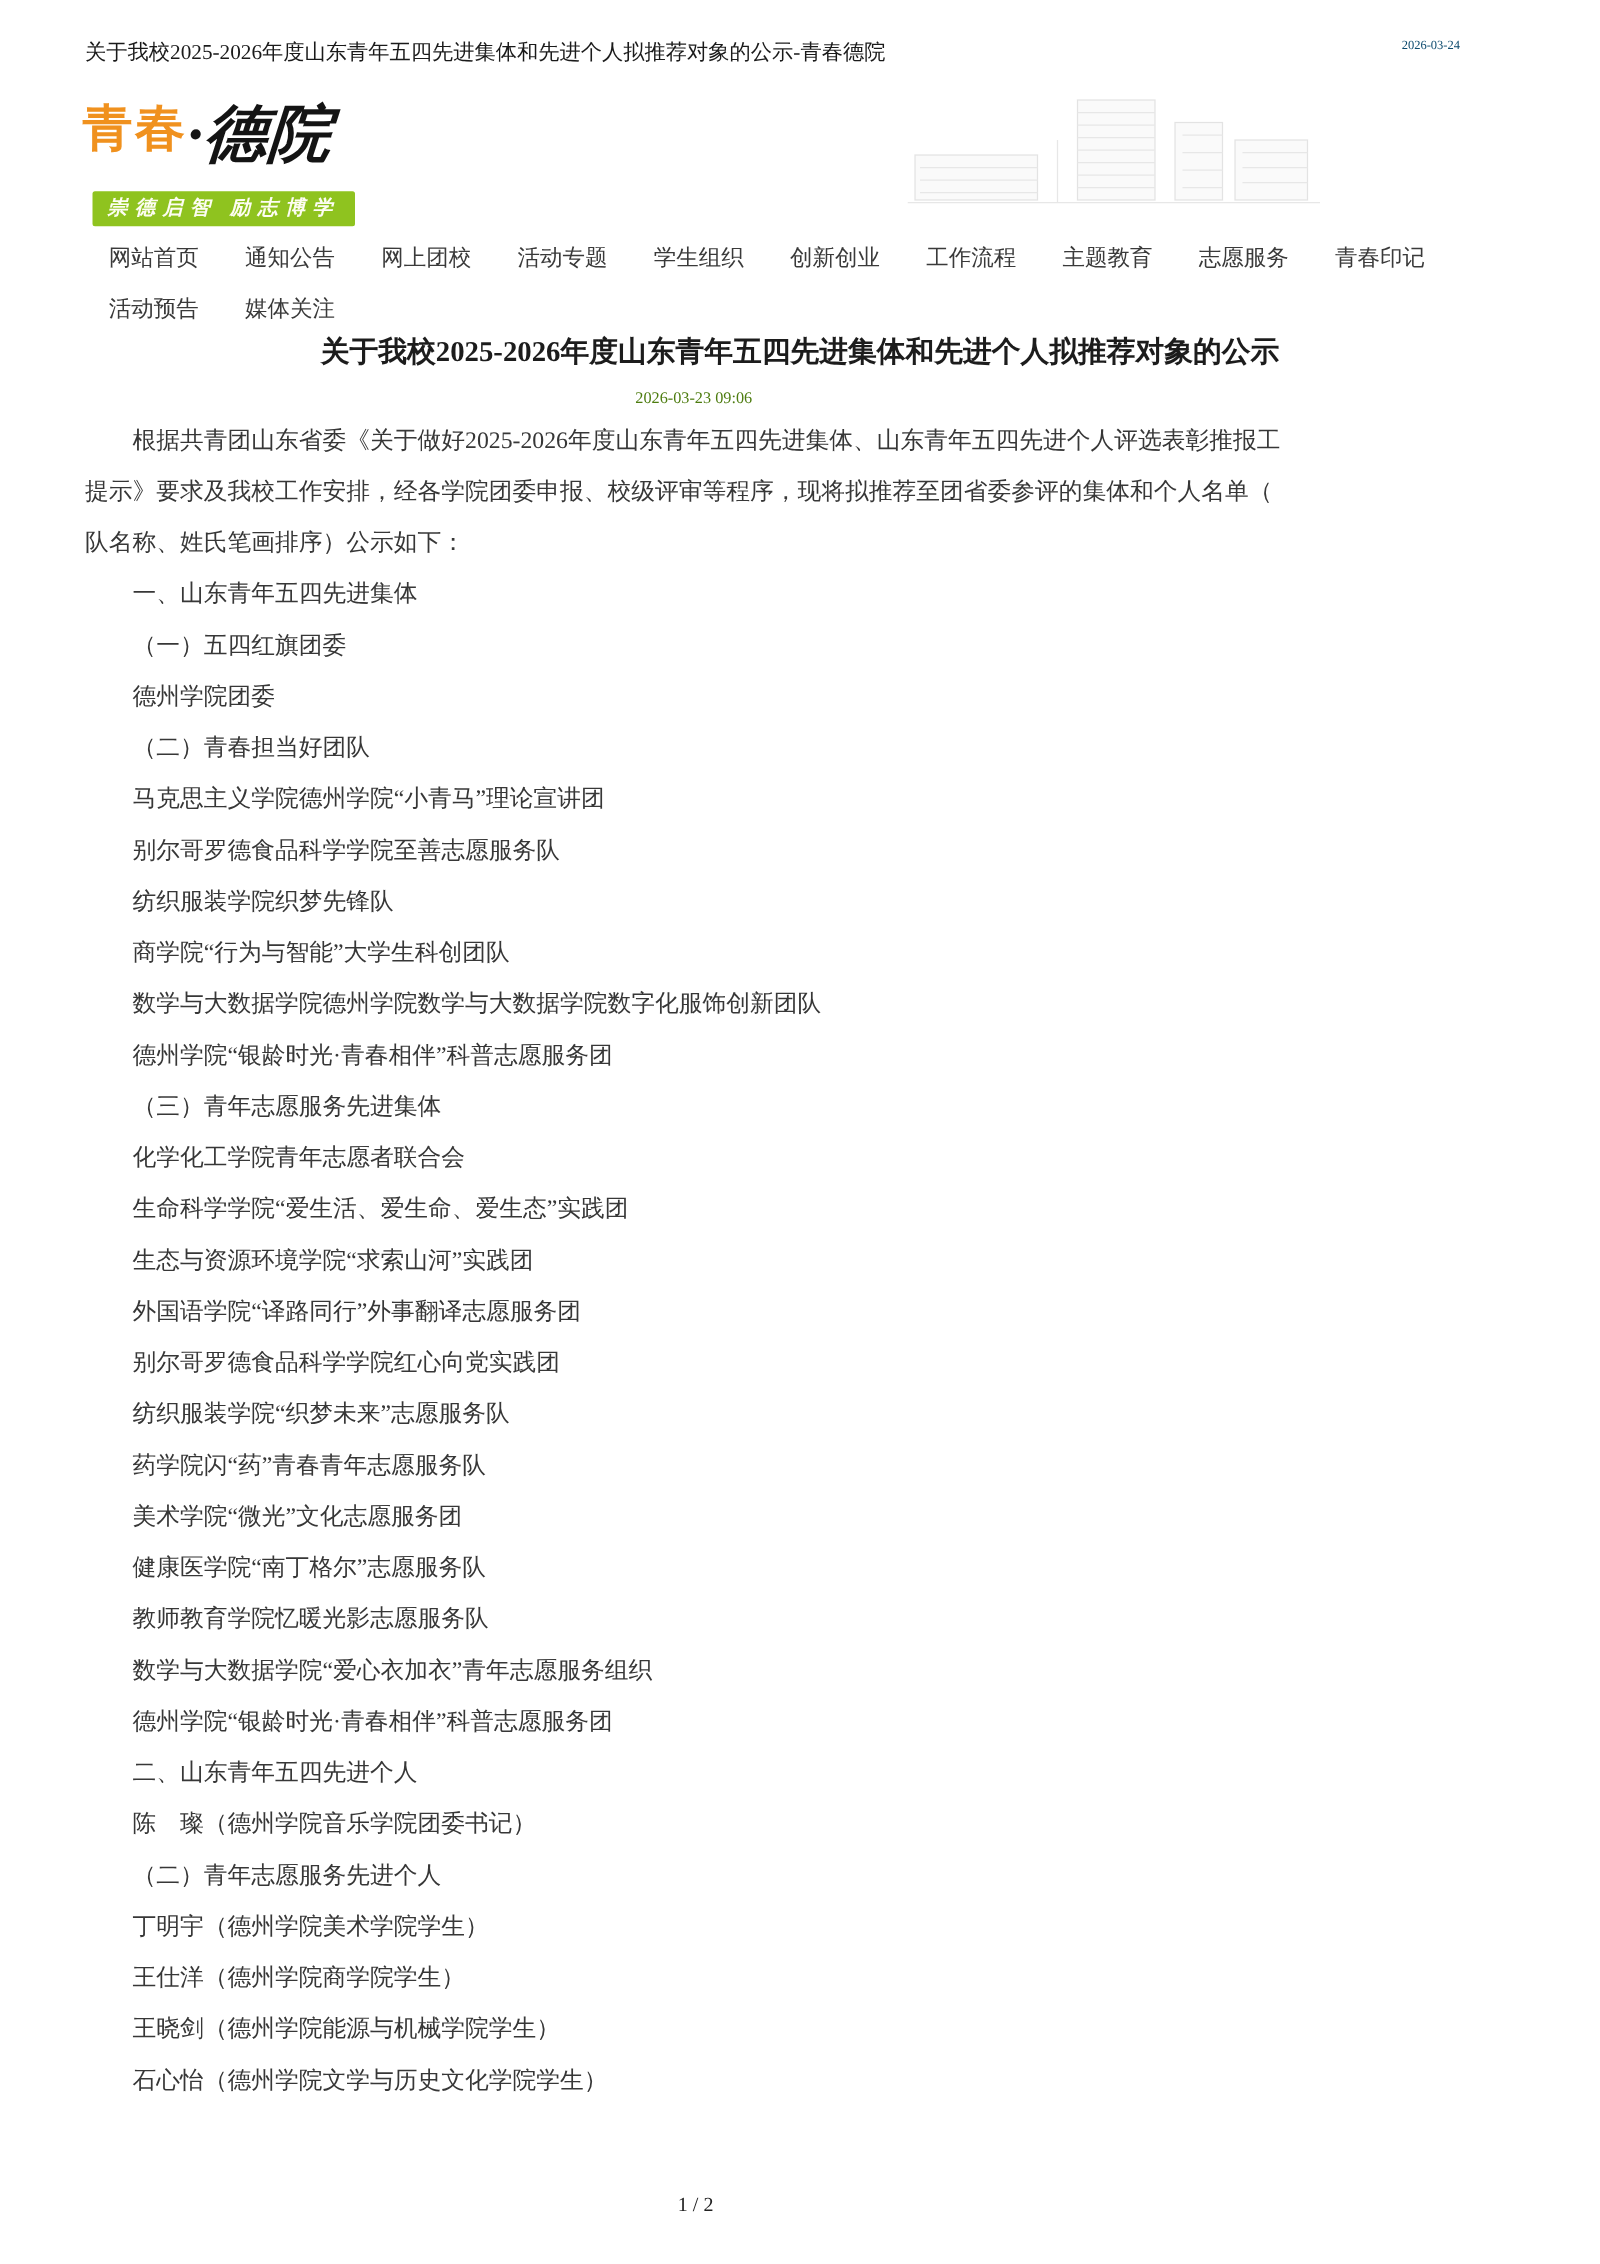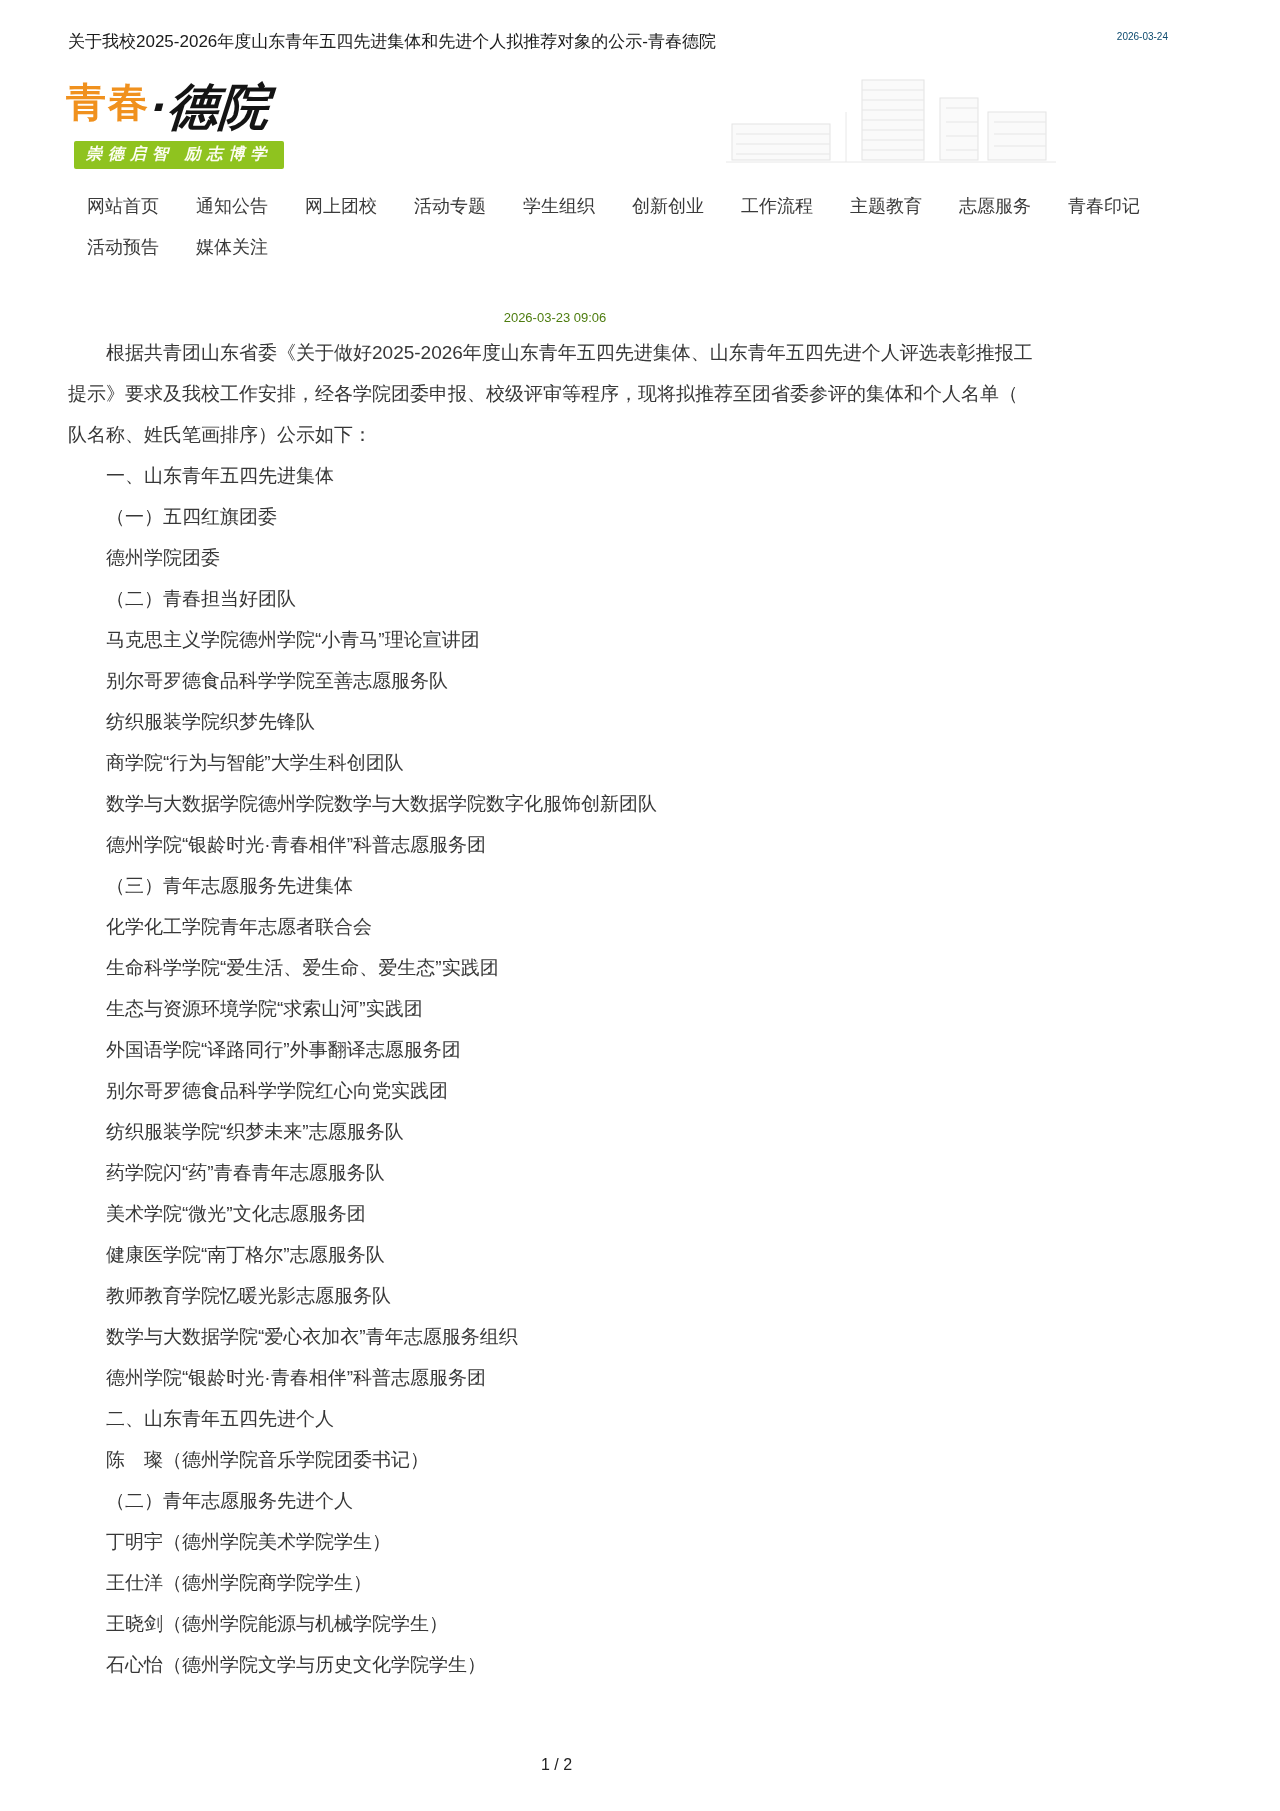--- a/index.html
+++ b/index.html
@@ -1,29 +1,29 @@
 <!DOCTYPE html>
 <html><head>
 <meta charset="utf-8">
 <style>
   html,body{margin:0;padding:0;background:#ffffff;}
   .page{position:relative;width:1256px;height:1811px;background:#fff;overflow:hidden;
-        font-family:Liberation Sans, sans-serif;color:#333;border-radius:24px;}
+        font-family:Liberation Serif, serif;color:#333;border-radius:24px;}
 
   
   .print-header-title{position:absolute;left:68px;top:30px;font-size:17px;color:#1a1a1a;white-space:nowrap;}
   .print-header-date{position:absolute;right:88px;top:31px;font-size:10px;color:#0c4a6e;}
 
   
   .logo-area{position:absolute;left:66px;top:82px;cursor:pointer;}
   .logo-line{white-space:nowrap;line-height:1;}
   .logo-orange{font-size:40px;font-weight:700;color:#f0911e;letter-spacing:2px;vertical-align:8px;}
   .logo-black{font-size:50px;font-weight:700;color:#141414;font-style:italic;letter-spacing:1px;
               transform:skewX(-4deg);display:inline-block;}
-  .logo-slogan{margin-top:9px;margin-left:8px;display:inline-block;background:#8fc31f;color:#fdfdf2;
+  .logo-slogan{margin-top:21px;margin-left:8px;display:inline-block;background:#8fc31f;color:#fdfdf2;
                font-size:16px;font-weight:700;font-style:italic;letter-spacing:6px;
                padding:3px 12px 4px 12px;border-radius:2px;white-space:nowrap;}
 
   
   .campus{position:absolute;left:726px;top:72px;opacity:0.45;}
 
   
   .nav-row{position:absolute;left:87px;display:flex;gap:37px;font-size:18px;color:#3a3a3a;}
   .nav-row1{top:194px;}
   .nav-row2{top:235px;}
@@ -98,20 +98,21 @@
       <div class="nav-item">主题教育</div>
       <div class="nav-item">志愿服务</div>
       <div class="nav-item">青春印记</div>
     </div>
 
   <div class="nav-row nav-row2">
       <div class="nav-item">活动预告</div>
       <div class="nav-item">媒体关注</div>
     </div>
 
+  <div class="article-title">关于我校2025-2026年度山东青年五四先进集体和先进个人拟推荐对象的公示</div>
 
   <div class="article-time">2026-03-23 09:06</div>
 
   <div class="article-body">
       <div class="body-line indent">根据共青团山东省委《关于做好2025-2026年度山东青年五四先进集体、山东青年五四先进个人评选表彰推报工</div>
       <div class="body-line">提示》要求及我校工作安排，经各学院团委申报、校级评审等程序，现将拟推荐至团省委参评的集体和个人名单（</div>
       <div class="body-line">队名称、姓氏笔画排序）公示如下：</div>
       <div class="body-line indent">一、山东青年五四先进集体</div>
       <div class="body-line indent">（一）五四红旗团委</div>
       <div class="body-line indent">德州学院团委</div>

